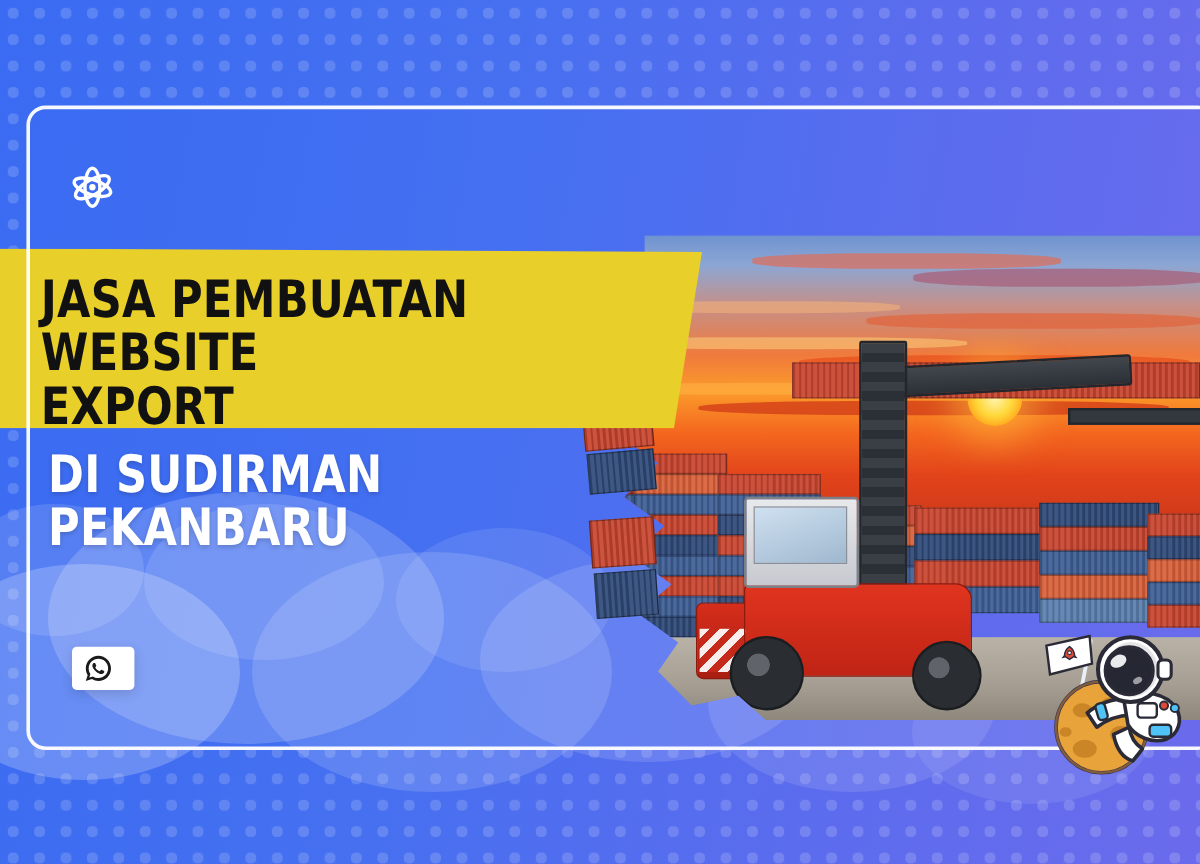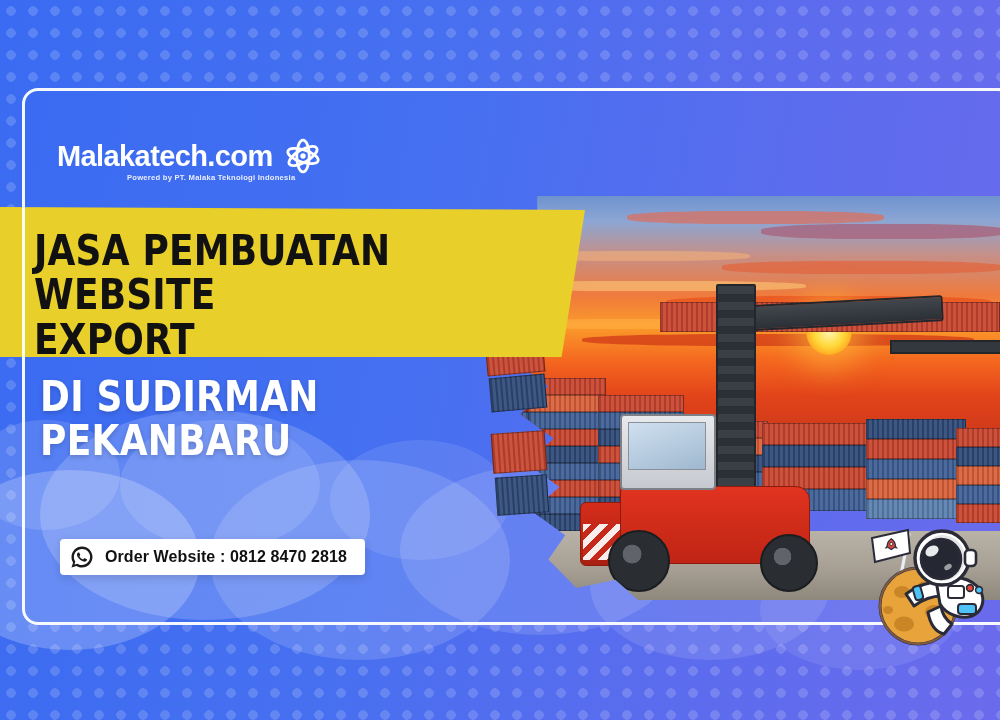--- a/index.html
+++ b/index.html
@@ -363,41 +363,36 @@
     <div>JASA PEMBUATAN WEBSITE</div>
     <div>EXPORT</div>
   </div>
 
   <div class="subhead">
     <div>DI SUDIRMAN</div>
     <div>PEKANBARU</div>
   </div>
 
   <div class="logo">
-    <div style="position:relative;">
-      <div class="logo-text">Malakatech.com</div>
-      <div class="logo-sub">Powered by PT. Malaka Teknologi Indonesia</div>
-    </div>
     <svg class="logo-mark" viewBox="0 0 48 48">
       <g fill="none" stroke="#ffffff" stroke-width="3.4" stroke-linecap="round">
         <ellipse cx="24" cy="24" rx="19" ry="7.5" transform="rotate(18 24 24)"></ellipse>
         <ellipse cx="24" cy="24" rx="19" ry="7.5" transform="rotate(90 24 24)"></ellipse>
         <ellipse cx="24" cy="24" rx="19" ry="7.5" transform="rotate(150 24 24)"></ellipse>
       </g>
       <circle cx="24" cy="24" r="3.2" fill="#ffffff"></circle>
     </svg>
   </div>
 
   <div class="cta">
     <svg class="wa-icon" viewBox="0 0 32 32">
       <path d="M16 2C8.3 2 2 8.3 2 16c0 2.7.8 5.2 2.1 7.4L2 30l6.8-2.1C11 29.2 13.4 30 16 30c7.7 0 14-6.3 14-14S23.7 2 16 2z" fill="#1b1b1b"></path>
       <path d="M16 5.2C10 5.2 5.2 10 5.2 16c0 2.3.7 4.4 1.9 6.2l-1.2 3.9 4-1.2c1.7 1.1 3.7 1.7 6.1 1.7 6 0 10.8-4.8 10.8-10.8S22 5.2 16 5.2z" fill="#ffffff"></path>
       <path d="M21.7 18.6c-.3-.2-1.9-.9-2.2-1-.3-.1-.5-.2-.7.2-.2.3-.8 1-1 1.2-.2.2-.4.2-.7.1-.3-.2-1.4-.5-2.6-1.6-1-.9-1.6-1.9-1.8-2.3-.2-.3 0-.5.1-.7l.5-.6c.2-.2.2-.3.3-.5.1-.2 0-.4 0-.6-.1-.2-.7-1.7-1-2.3-.3-.6-.5-.5-.7-.5h-.6c-.2 0-.6.1-.9.4-.3.3-1.1 1.1-1.1 2.7s1.2 3.1 1.3 3.3c.2.2 2.3 3.6 5.6 4.9 2.8 1.1 3.3.9 3.9.8.6-.1 1.9-.8 2.2-1.5.3-.8.3-1.4.2-1.5-.1-.2-.3-.3-.6-.4z" fill="#1b1b1b"></path>
     </svg>
-    <span class="cta-text">Order Website : 0812 8470 2818</span>
   </div>
 
   <svg class="astro" viewBox="0 0 138 128">
 
     <line x1="47" y1="14" x2="36" y2="70" stroke="#e9eef7" stroke-width="3.2" stroke-linecap="round"></line>
 
     <path d="M46 10 L10 18 L13 42 L48 33 Z" fill="#ffffff" stroke="#2b2b38" stroke-width="2"></path>
 
     <g transform="translate(21,17) scale(0.92)">
       <path d="M9 2c3 2 4.6 5.2 4.6 8.6L9 13.6 4.4 10.6C4.4 7.2 6 4 9 2z" fill="#e0493a" stroke="#2b2b38" stroke-width="1.3"></path>

